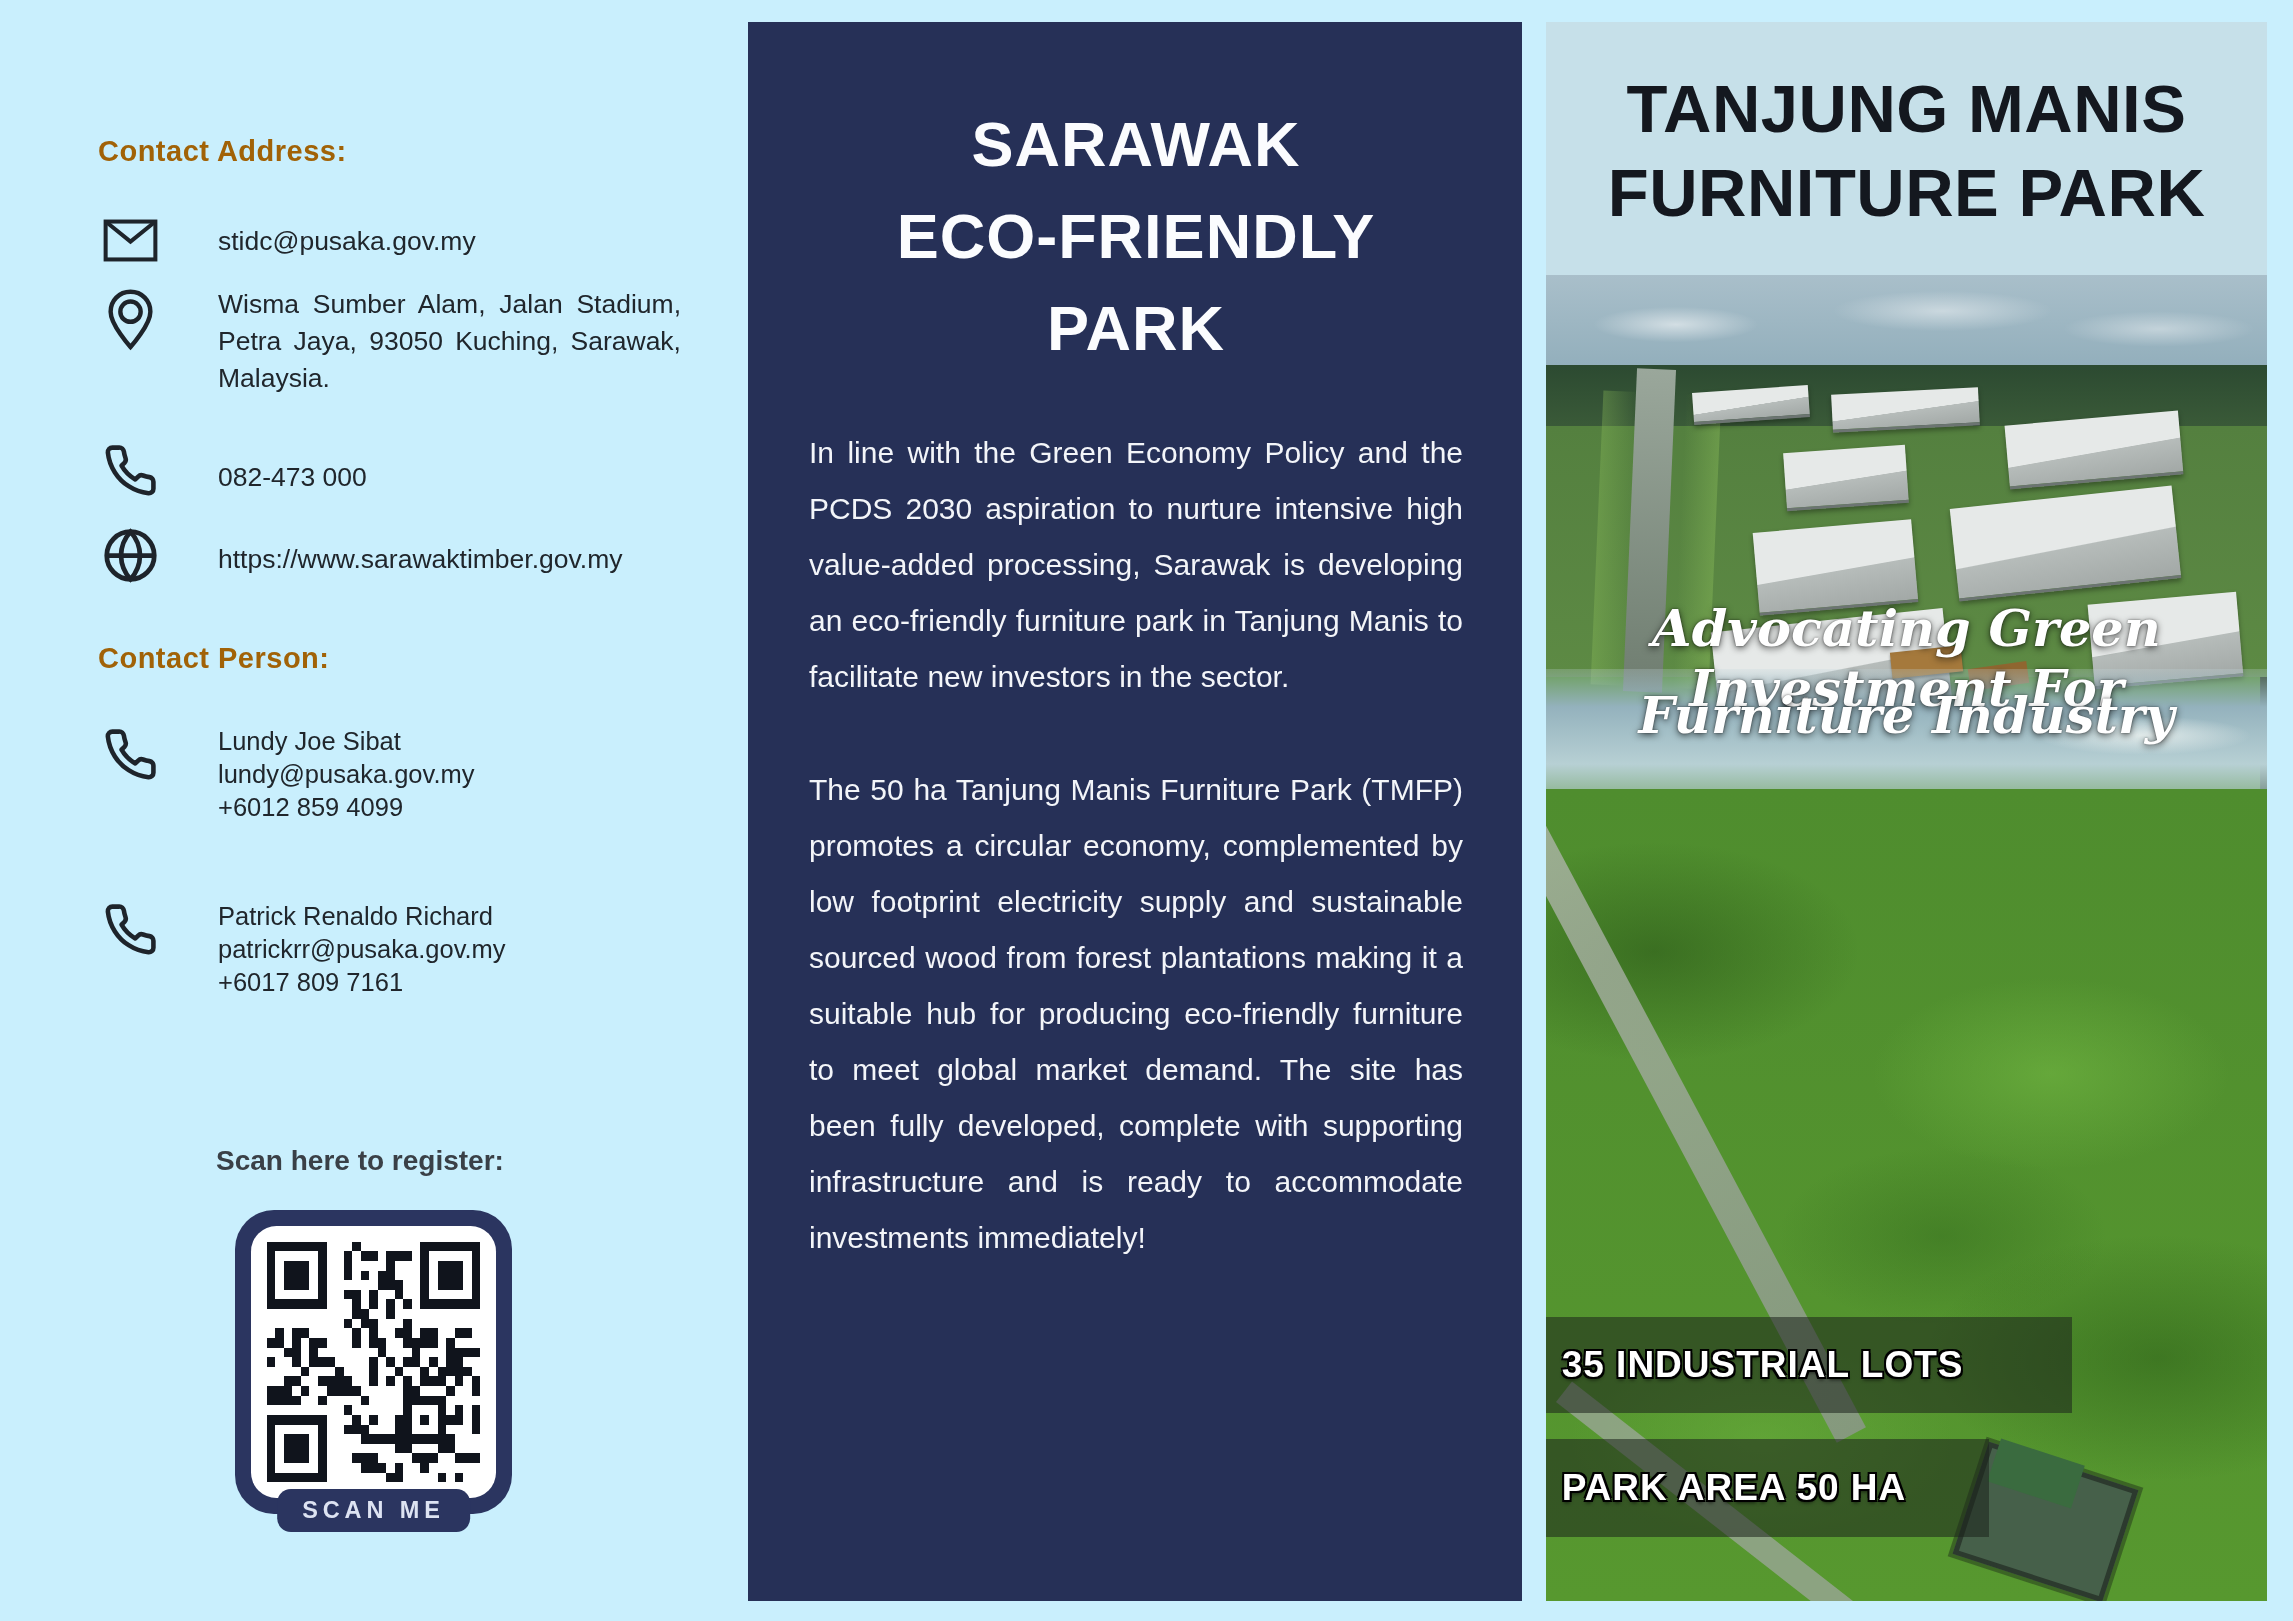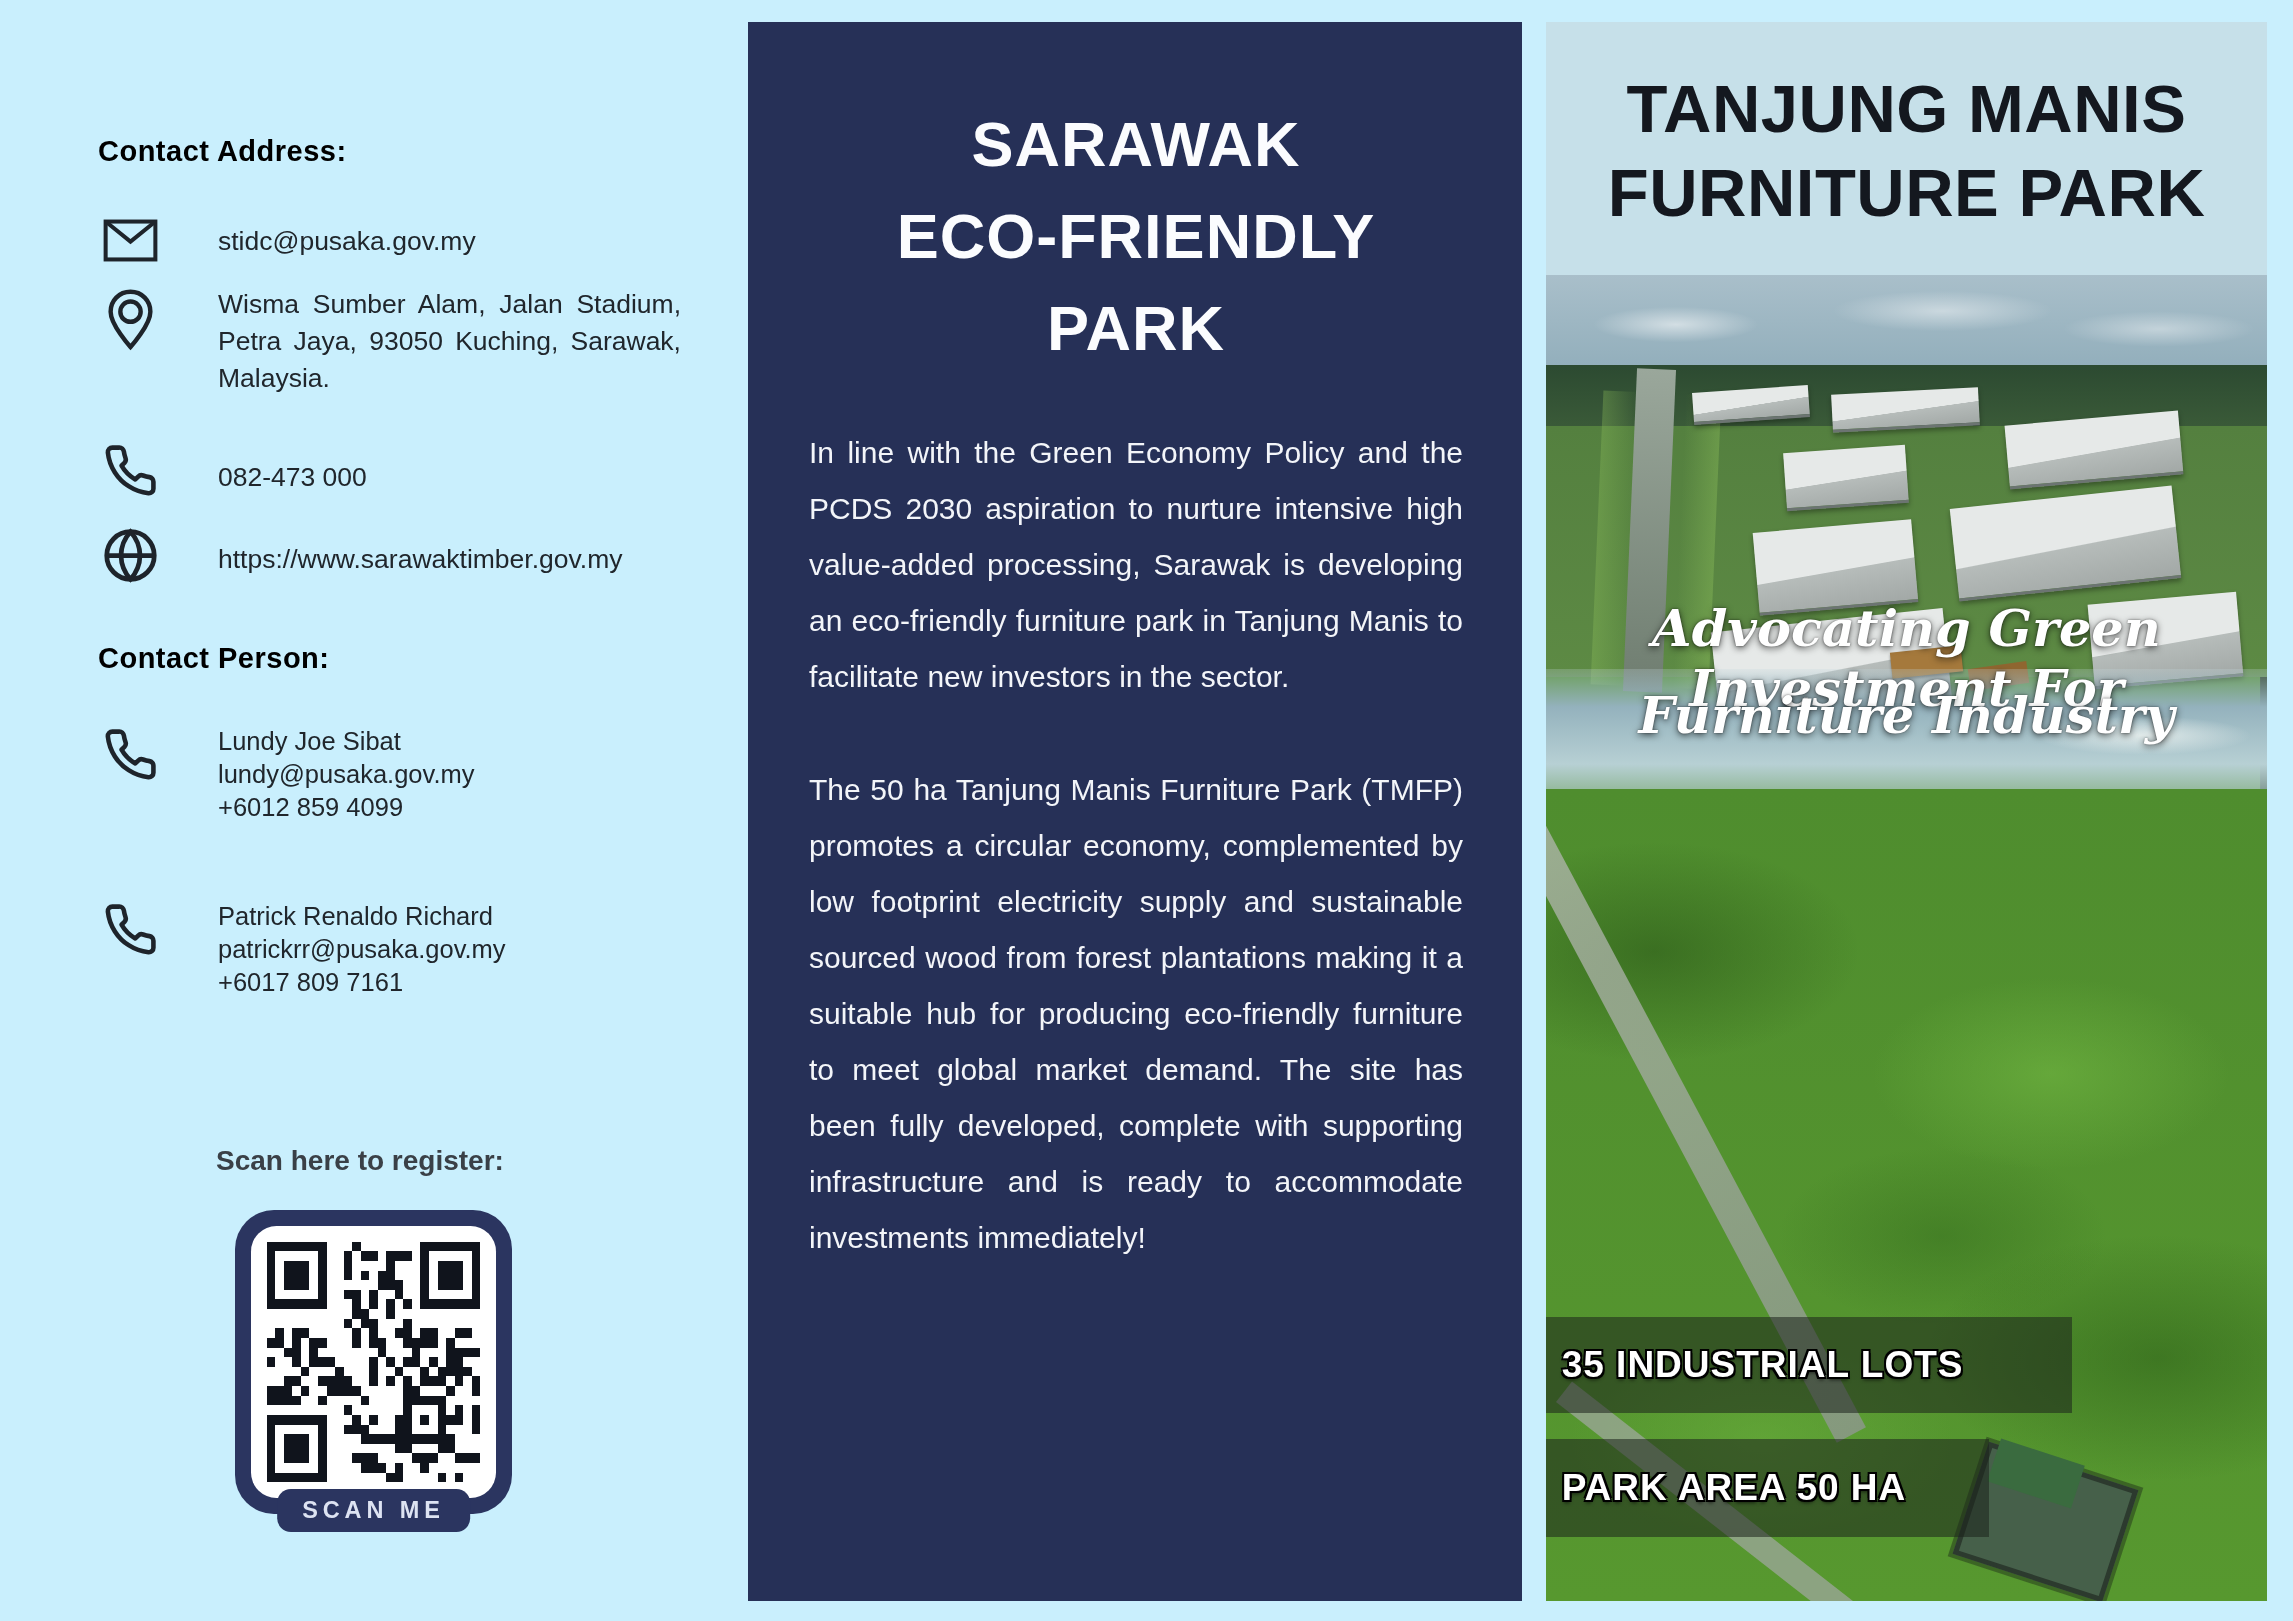--- a/index.html
+++ b/index.html
@@ -9,21 +9,21 @@
     font-family:"Liberation Sans", sans-serif;
     position:relative;overflow:hidden;
     color:#20262c;
   }
   #brochure{position:absolute;inset:0;}
 
   
   .left-panel{position:absolute;left:0;top:0;width:748px;height:1621px;}
   .section-heading{
     position:absolute;left:98px;
-    font-weight:bold;font-size:29px;color:#000000;letter-spacing:0.5px;
+    font-weight:bold;font-size:29px;color:#a16207;letter-spacing:0.5px;
   }
   .h-contact-address{top:135px;}
   .h-contact-person{top:642px;}
   .icon-cell{position:absolute;left:98px;width:65px;display:flex;justify-content:center;}
   .icon-cell svg{stroke:#1e242b;fill:none;stroke-width:1.7;}
   .row-text{position:absolute;left:218px;font-size:26.5px;color:#20262c;line-height:37px;}
   .addr{width:463px;text-align:justify;}
   .person-block{font-size:25.5px;line-height:33px;}
   .scan-heading{
     position:absolute;left:216px;top:1145px;

